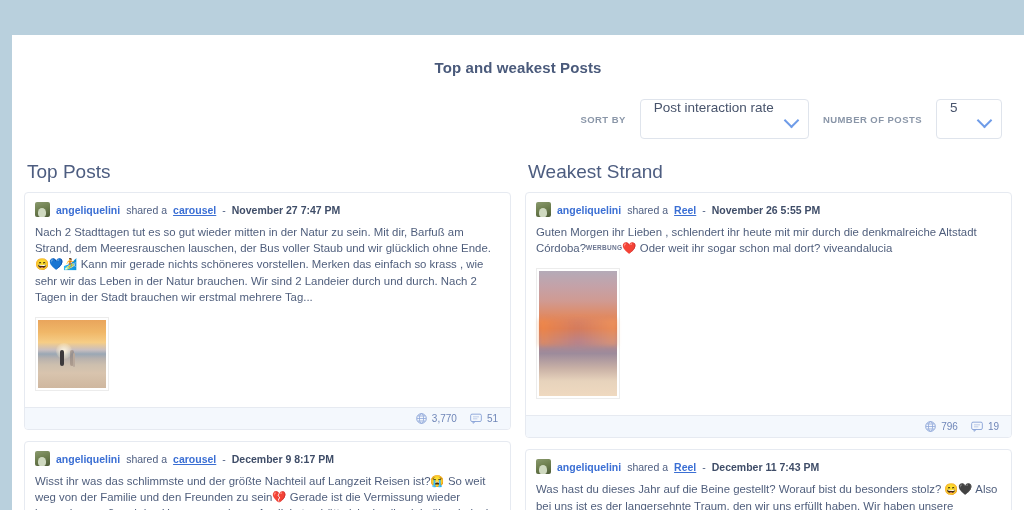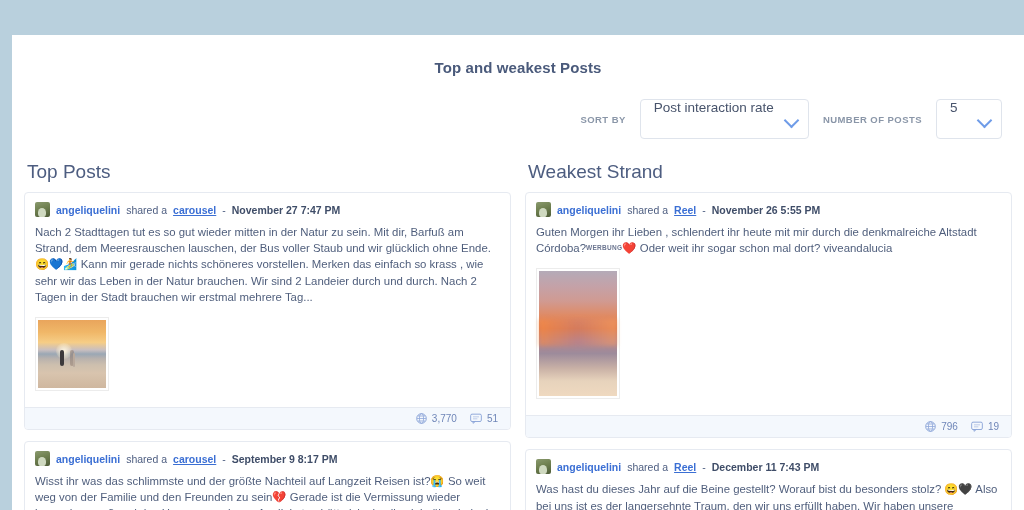--- a/index.html
+++ b/index.html
@@ -256,21 +256,21 @@
       </div>
 
       <div class="card">
         <div class="card-inner">
           <div class="post-head">
             <span class="avatar"></span>
             <span class="uname">angeliquelini</span>
             <span class="plain">shared a</span>
             <span class="ptype">carousel</span>
             <span class="plain">-</span>
-            <span class="date">September 9 8:17 PM</span>
+            <span class="date">December 9 8:17 PM</span>
           </div>
           <div class="post-body">Wisst ihr was das schlimmste und der größte Nachteil auf Langzeit Reisen ist?😭 So weit weg von der Familie und den Freunden zu sein💔 Gerade ist die Vermissung wieder besonders groß und das Herz ganz schwer. Am liebsten hätte ich sie alle viel näher bei mir. Besonders wenn es einen von den Liebsten gerade nicht gut geht, kann man nicht einfach mal ins Auto steigen und sie/ihm ganz feste in ...</div>
 
         </div>
       </div>
     </div>
 
     <div class="col col-right">
       <div class="col-head">Weakest Strand</div>
 

